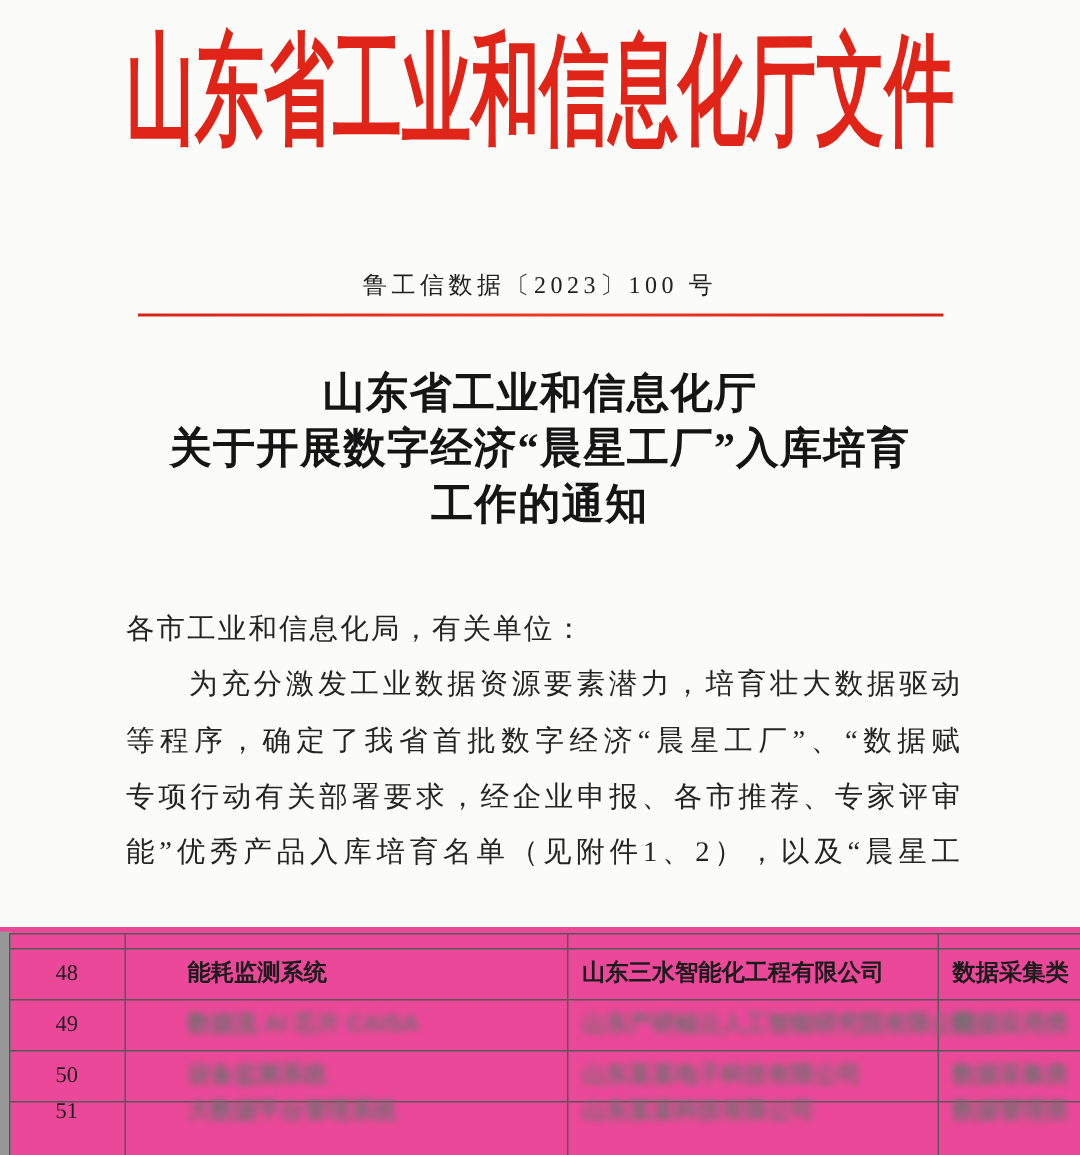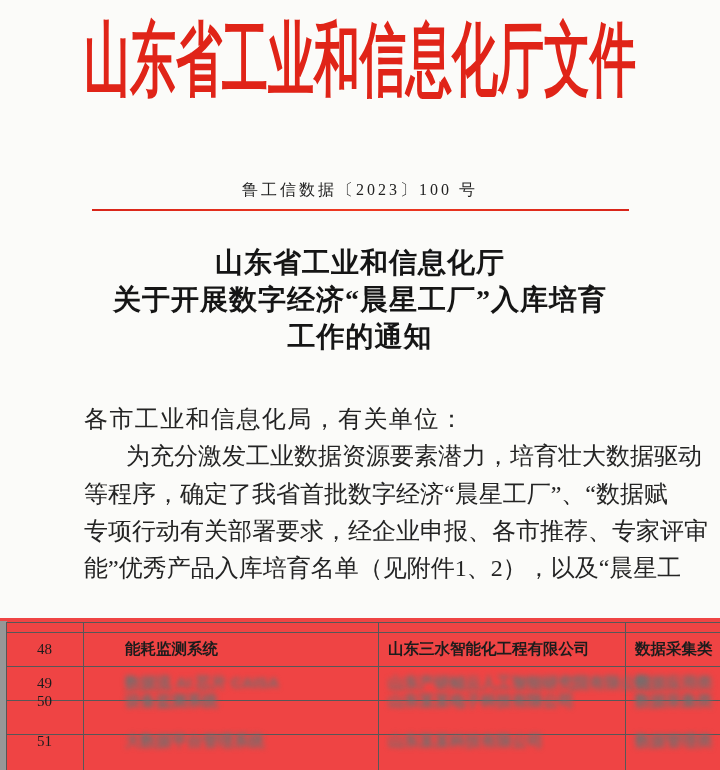--- a/index.html
+++ b/index.html
@@ -36,50 +36,50 @@
   
   .notice-title {
     position:absolute; top:244px; left:0; width:720px;
     text-align:center; font-weight:bold; color:#151515;
     font-size:28px; line-height:37px; letter-spacing:1px;
   }
 
   
   .body-block {
     position:absolute; top:401px; left:84px; width:556px;
-    font-size:24px; line-height:37.3px; color:#242424;
+    font-size:19px; line-height:37.3px; color:#242424;
   }
   .salutation { text-align:left; letter-spacing:1.4px; }
   .body-line  { text-align:justify; text-align-last:justify; white-space:nowrap; }
   .body-line.indent { padding-left:42px; }
 
   
   .table-frag {
     position:absolute; top:618px; left:0; width:720px; height:152px;
-    overflow:hidden; background:#ef4444;
+    overflow:hidden; background:#ec4899;
   }
   .scan-strip { position:absolute; left:0; top:3px; width:7px; height:149px; background:#979797; }
   .hline { position:absolute; left:6px; width:714px; height:1px; background:#575757; }
   .vline { position:absolute; top:4px; width:1px; height:148px; background:#575757; }
   .hl1{top:4px;} .hl2{top:14px;} .hl3{top:48px;} .hl4{top:82px;} .hl5{top:116px;}
   .vl1{left:6px;} .vl2{left:83px;} .vl3{left:378px;} .vl4{left:625px;}
 
   .cell {
     position:absolute; height:34px; line-height:34px; white-space:nowrap;
     font-family:"Liberation Sans", sans-serif; font-weight:600;
     font-size:15.5px; color:#1c1c1c;
   }
   .cell.no {
     left:6px; width:77px; text-align:center;
     font-family:"Liberation Serif", serif; font-weight:400; font-size:15px;
   }
   .cell.product  { left:93px;  width:280px;margin-left:32px; }
   .cell.company  { left:388px; width:232px; }
   .cell.category { left:635px; width:85px;  }
-  .r48 .cell{top:14px;} .r49 .cell{top:48px;} .r50 .cell{top:66px;} .r51 .cell{top:106px;}
+  .r48 .cell{top:14px;} .r49 .cell{top:48px;} .r50 .cell{top:82px;} .r51 .cell{top:106px;}
   .blurred { filter:blur(2.6px); color:#6f6f6f; }
 </style>
 </head>
 <body>
 
 <div class="header-title">山东省工业和信息化厅文件</div>
 
 <div class="doc-number">鲁工信数据〔2023〕100 号</div>
 
 <div class="red-divider"></div>

